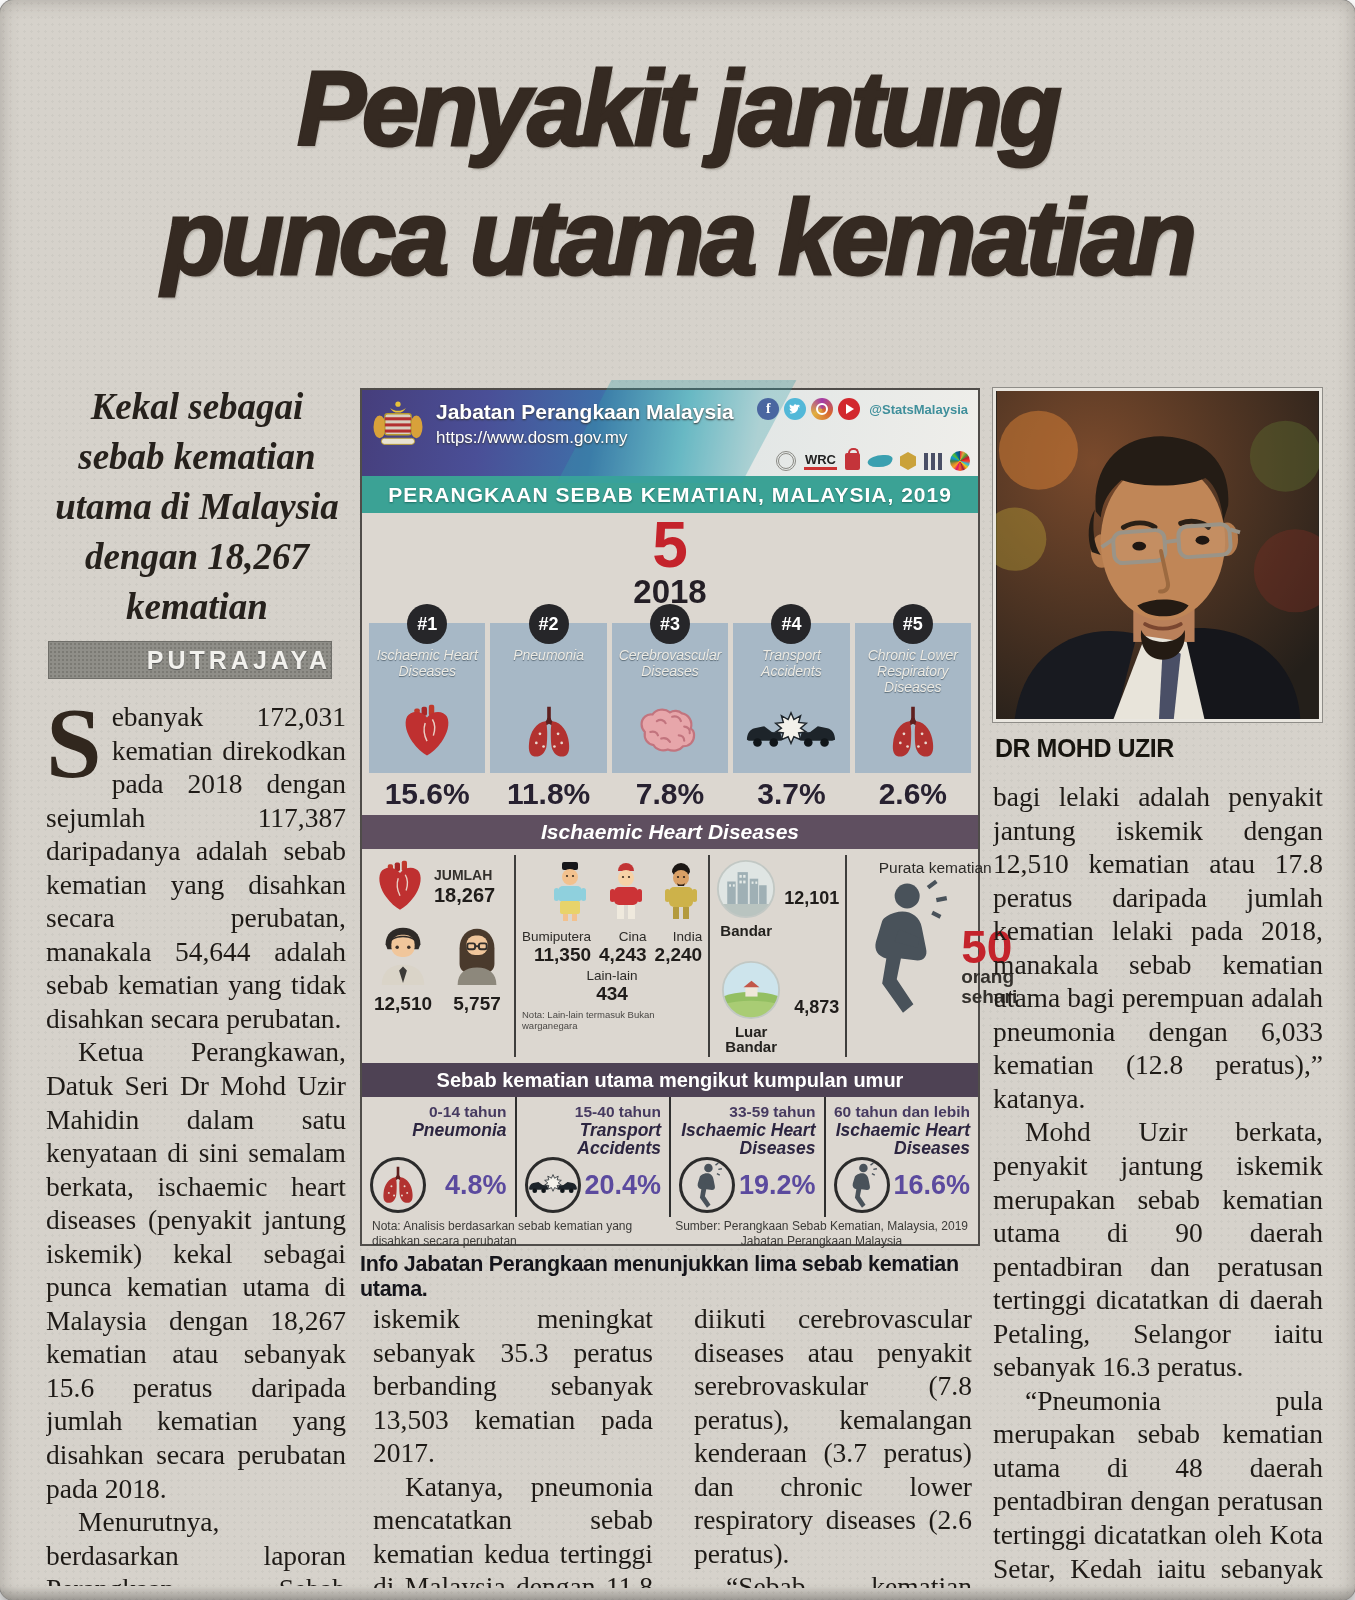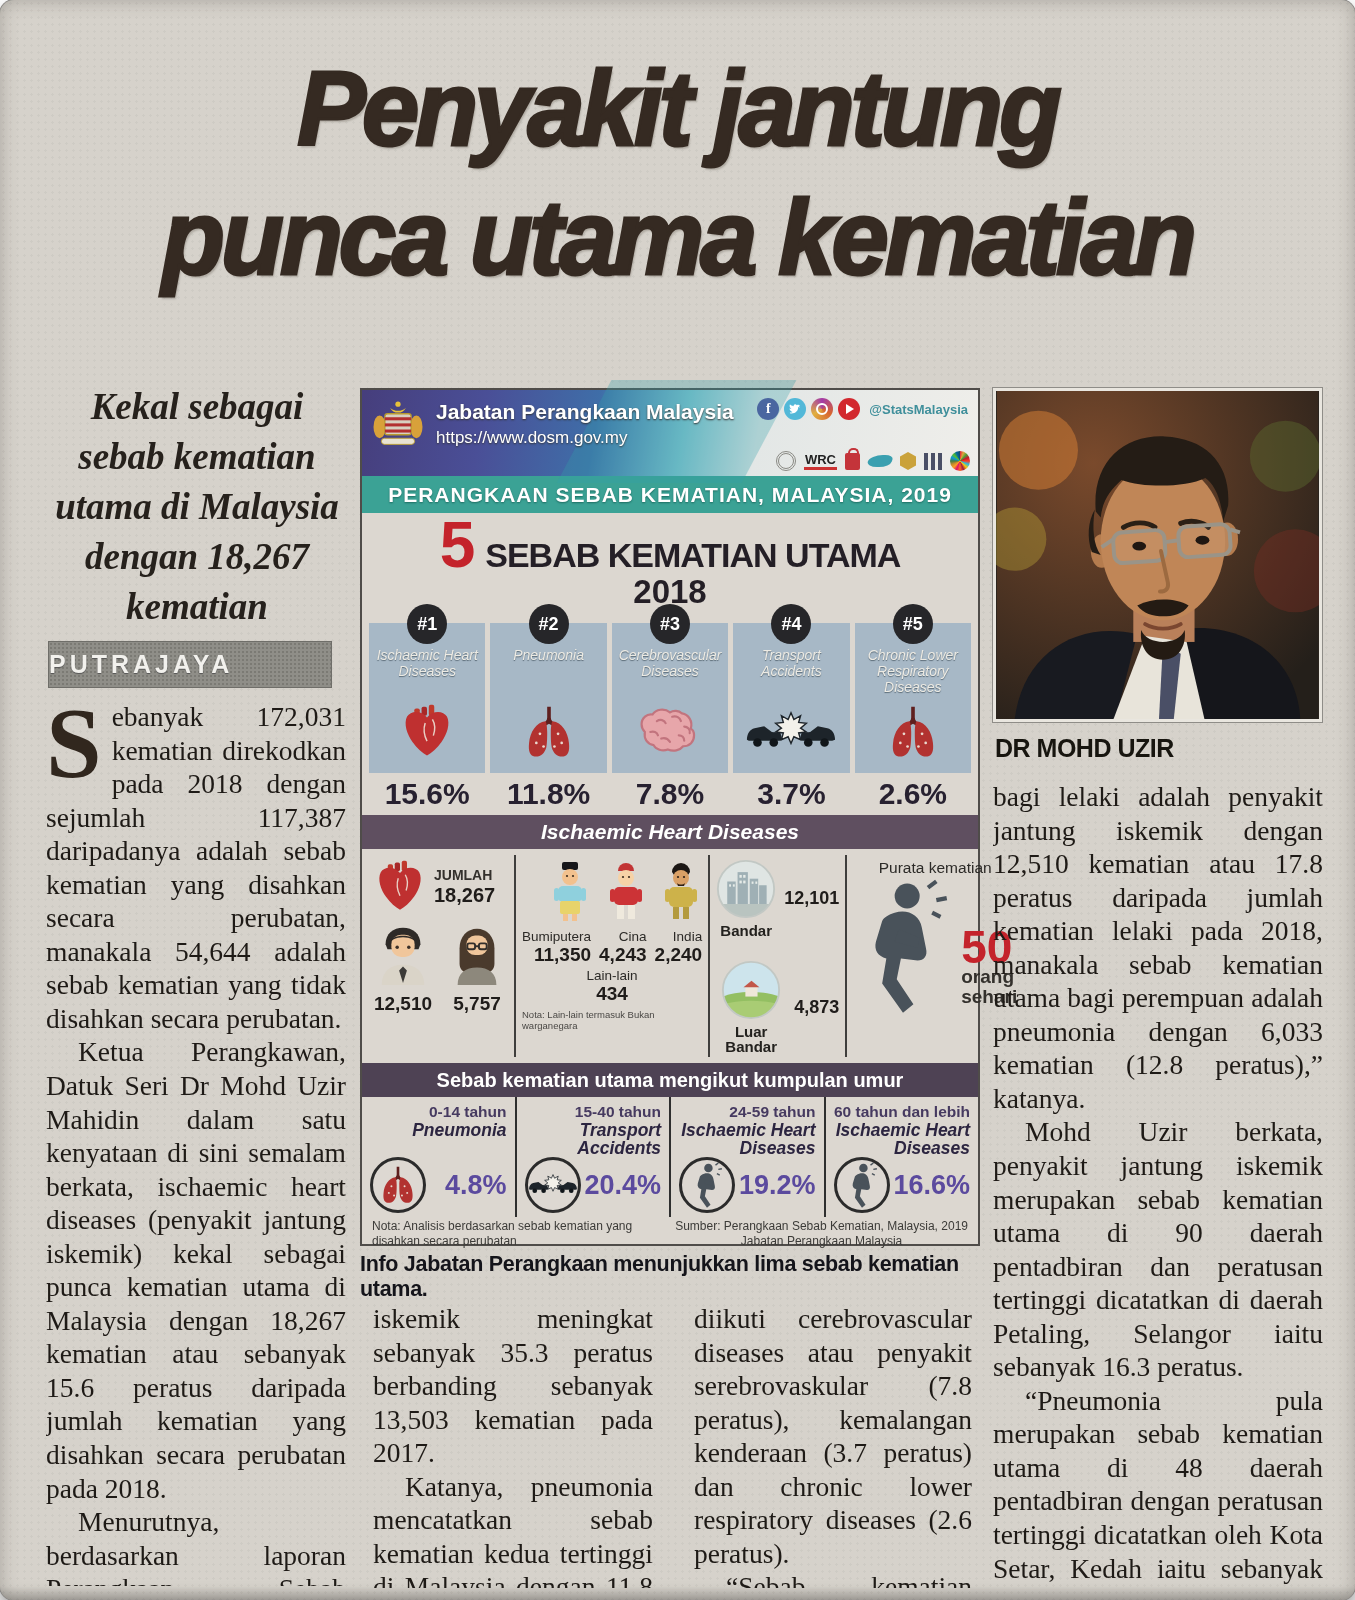--- a/index.html
+++ b/index.html
@@ -19,23 +19,23 @@
   
   .headline{position:absolute;top:44px;left:30px;right:30px;text-align:center;
     font-family:"Liberation Sans", sans-serif;font-weight:bold;font-style:italic;
     color:#352a22;-webkit-text-stroke:3px #352a22;letter-spacing:-4px;
     font-size:106px;line-height:1.22;transform:scaleX(.97);
     text-shadow:2px 3px 2px rgba(60,50,40,.25);}
 
   
   .standfirst{position:absolute;left:46px;top:382px;width:302px;text-align:center;
     font-style:italic;font-weight:bold;font-size:37px;line-height:1.35;color:#26211c;}
-  .putrajaya{position:absolute;left:48px;top:641px;width:284px;height:47px;
+  .putrajaya{position:absolute;left:48px;top:641px;width:284px;height:38px;
     background:#8f8e88;background-image:radial-gradient(#7b7a74 1px, transparent 1.3px);background-size:4px 4px;
-    border:1px solid #6f6e69;display:flex;align-items:center;justify-content:flex-start;}
+    border:1px solid #6f6e69;display:flex;align-items:center;justify-content:flex-end;}
   .putrajaya span{font-family:"Liberation Sans", sans-serif;font-weight:bold;font-size:25px;
     letter-spacing:4px;color:#f2f1ed;text-shadow:0 1px 1px #555;}
   .col{position:absolute;font-size:27.5px;line-height:1.22;text-align:justify;color:#1e1a16;}
   .col p{margin:0;}
   .col p.indent{text-indent:32px;}
   .col1{left:46px;top:700px;width:300px;height:886px;overflow:hidden;}
   .dropcap{float:left;font-size:100px;line-height:78px;padding:4px 10px 0 0;font-weight:bold;color:#31271e;}
   .colA{left:373px;top:1302px;width:280px;height:286px;overflow:hidden;}
   .colB{left:694px;top:1302px;width:278px;height:286px;overflow:hidden;}
   .col4{left:993px;top:780px;width:330px;height:812px;overflow:hidden;}
@@ -365,21 +365,20 @@
         <span class="lg bars"></span>
         <span class="lg sdg"></span>
       </div>
     </div>
 
     <div class="ig-band teal">PERANGKAAN SEBAB KEMATIAN, MALAYSIA, 2019</div>
 
     <div class="ig-title">
       <div class="t-line">
         <span class="big5">5</span>
-        <span class="t-rest">SEBAB KEMATIAN UTAMA</span>
       </div>
       <div class="t-year">2018</div>
     </div>
 
     <div class="ig-causes">
       <div class="cause">
         <div class="badge">#1</div>
         <div class="cname">Ischaemic Heart Diseases</div>
         <svg class="cicon" width="58" height="58">
               <use href="#i-heart"></use>
@@ -539,21 +538,21 @@
         <div class="arow">
           <span class="acircle">
                 <svg width="50" height="24">
                   <use href="#i-carcrash"></use>
                 </svg>
               </span>
           <span class="apct">20.4%</span>
         </div>
       </div>
       <div class="age">
-        <div class="arange">24-59 tahun</div>
+        <div class="arange">33-59 tahun</div>
         <div class="acause">Ischaemic Heart Diseases</div>
         <div class="arow">
           <span class="acircle">
                 <svg width="34" height="46">
                   <use href="#i-person"></use>
                 </svg>
               </span>
           <span class="apct">19.2%</span>
         </div>
       </div>

